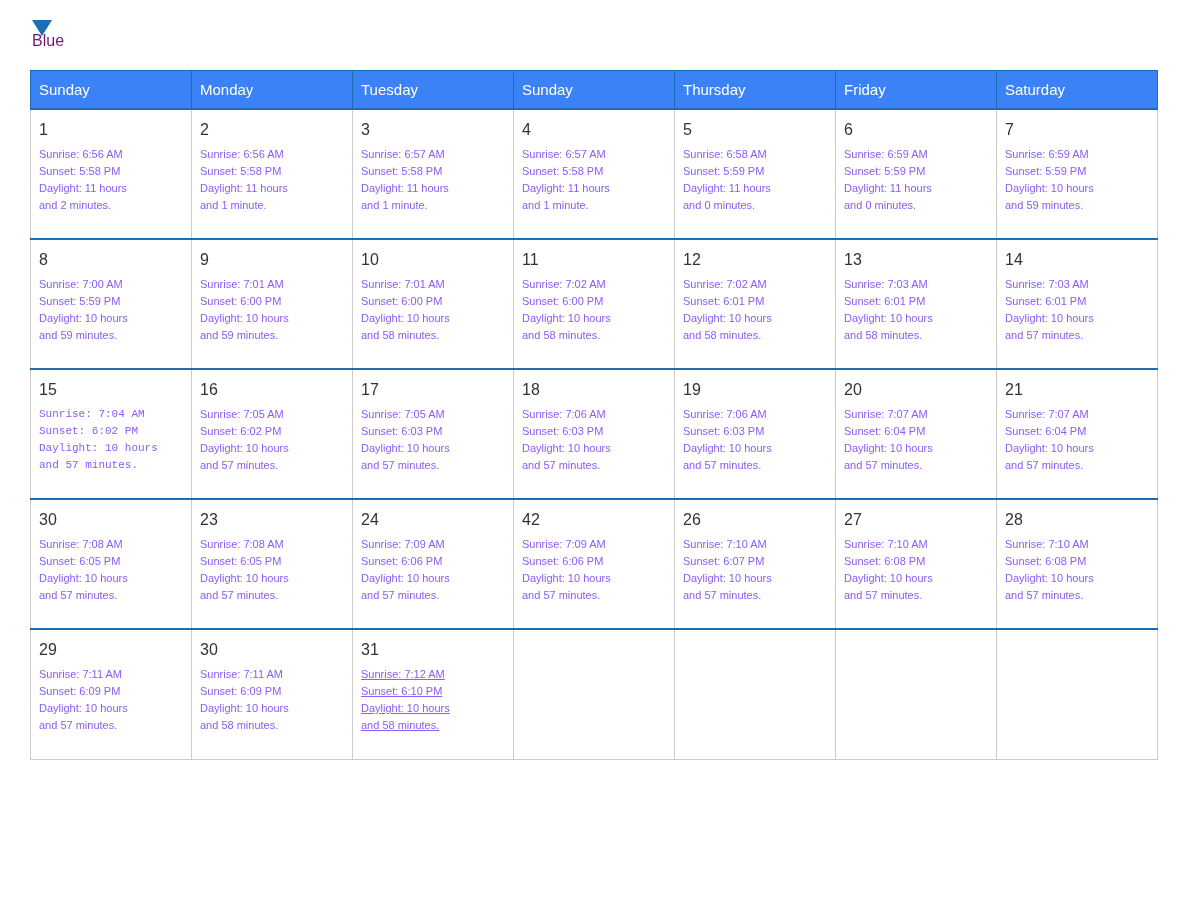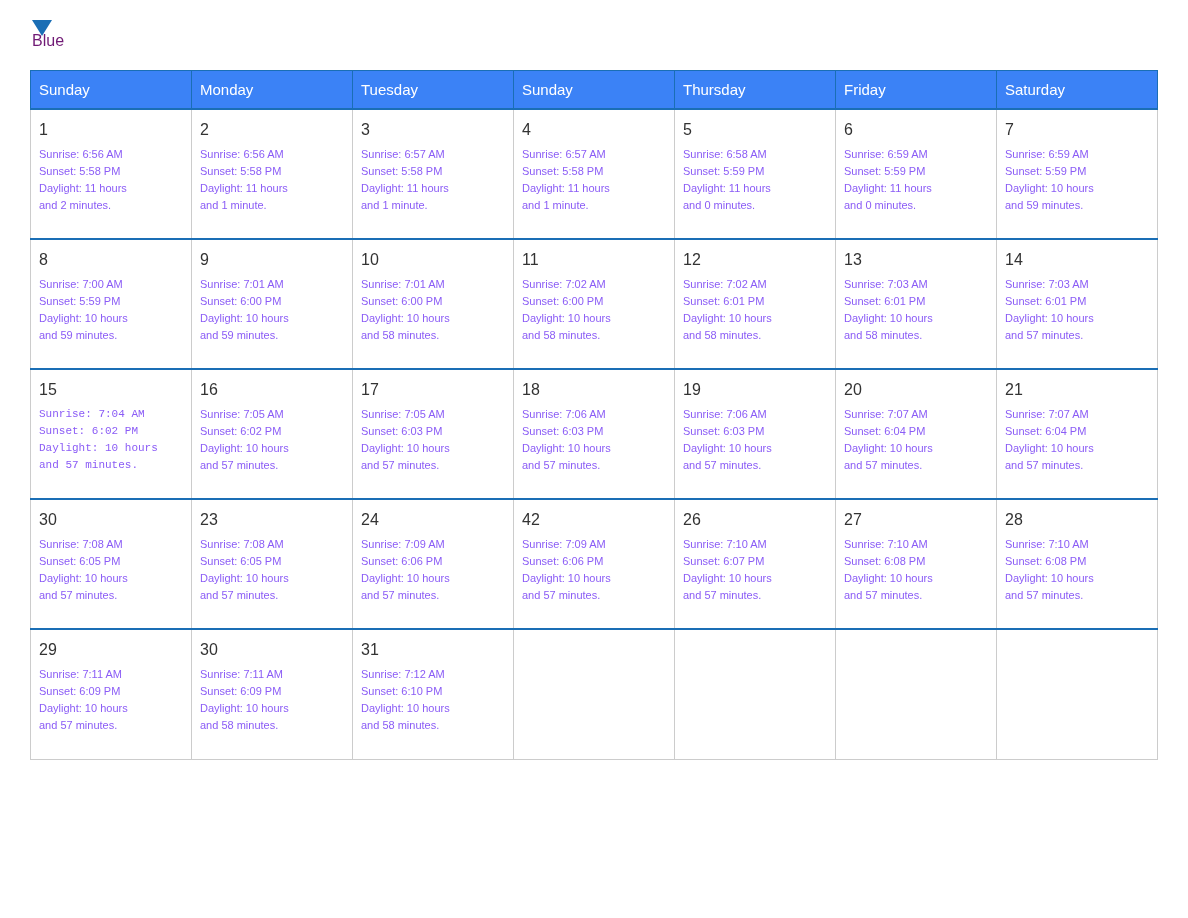--- a/index.html
+++ b/index.html
@@ -345,21 +345,21 @@
         </td>
         <td>
           <span class="day-number">30</span>
           <div class="day-info" style="white-space: pre-line;">Sunrise: 7:11 AM
 Sunset: 6:09 PM
 Daylight: 10 hours
 and 58 minutes.</div>
         </td>
         <td>
           <span class="day-number">31</span>
-          <div class="day-info" style="white-space: pre-line;">Sunrise: 7:12 AM
+          <div class="day-info" style="white-space: pre-line; text-decoration: underline;">Sunrise: 7:12 AM
 Sunset: 6:10 PM
 Daylight: 10 hours
 and 58 minutes.</div>
         </td>
         <td></td>
         <td></td>
         <td></td>
         <td></td>
       </tr>
     </tbody>

